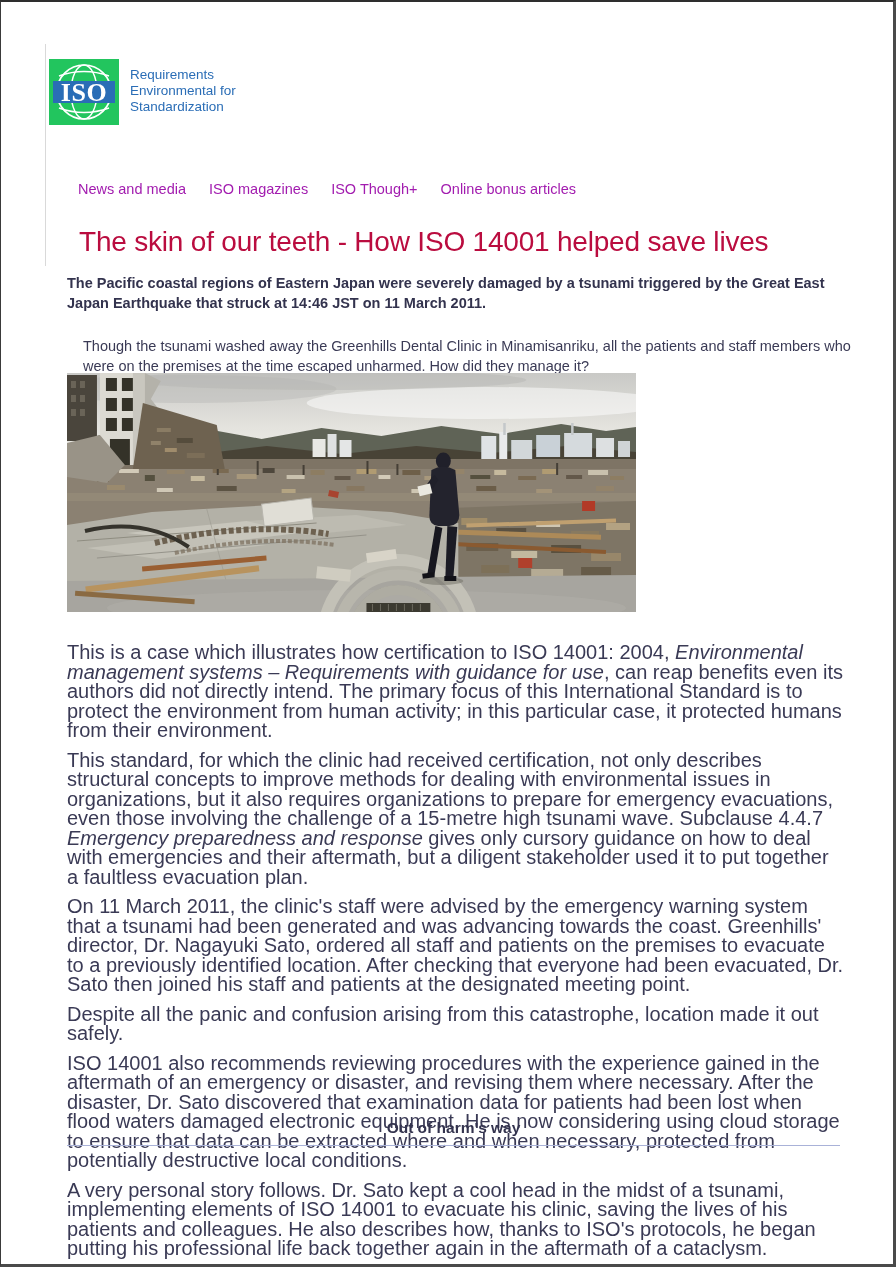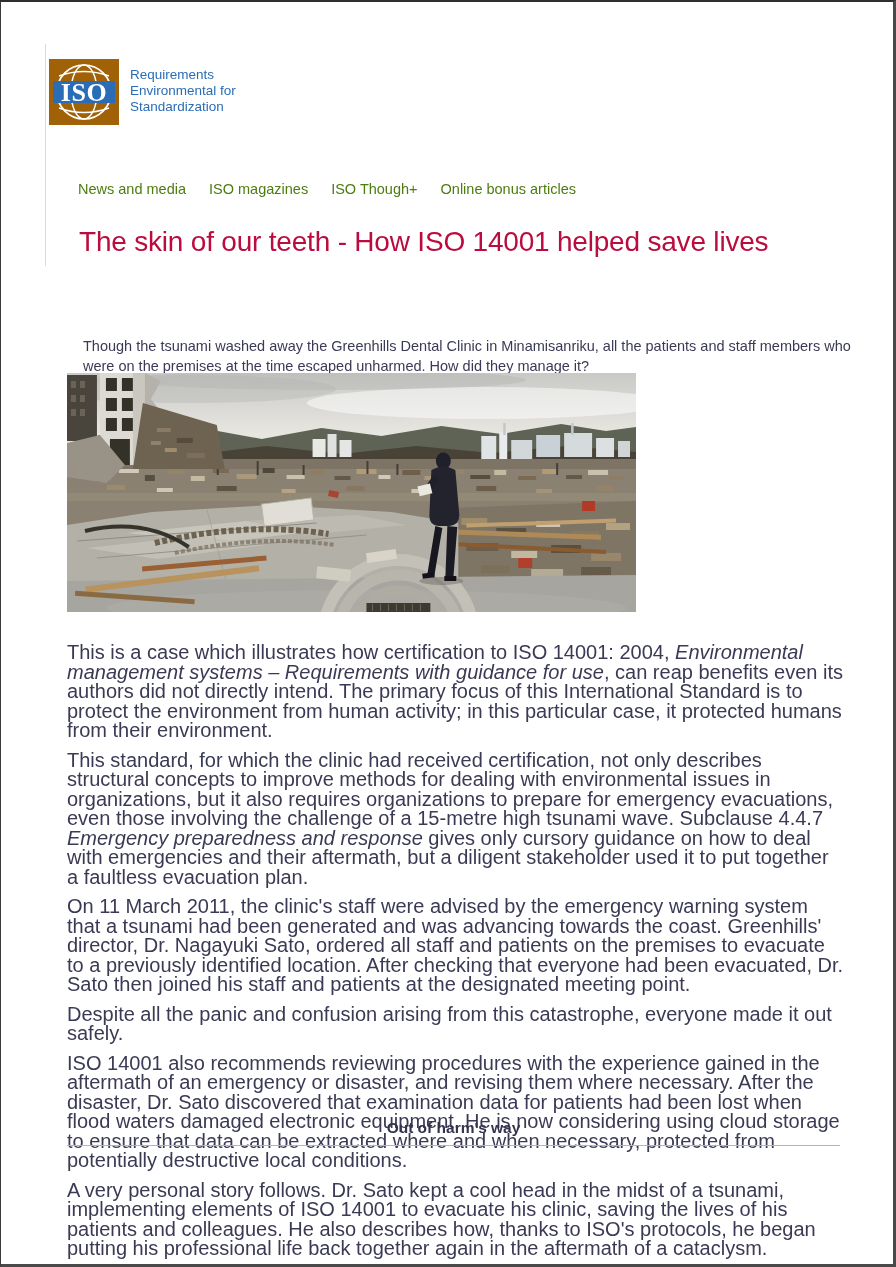--- a/index.html
+++ b/index.html
@@ -2,25 +2,25 @@
 <html><head>
 <meta charset="utf-8">
 <style>
   html,body{margin:0;padding:0;}
   body{width:896px;height:1267px;background:#ffffff;font-family:"Liberation Sans",sans-serif;}
   .page{position:relative;width:896px;height:1267px;box-sizing:border-box;background:#ffffff;
         border-top:2px solid #2e2e2e;border-left:1px solid #3a3a3a;border-right:3px solid #4a4a4a;
         border-bottom:3px solid #4a4a4a;overflow:hidden;}
   .vline{position:absolute;left:44px;top:42px;width:1px;height:222px;background:#d9d9d9;}
   .logo{position:absolute;left:48px;top:57px;display:flex;align-items:flex-start;}
-  .logo-box{width:70px;height:66px;background:#a16207;position:relative;flex:none;}
+  .logo-box{width:70px;height:66px;background:#22c55e;position:relative;flex:none;}
   .logo-box svg{position:absolute;left:4px;top:3px;}
   .logo-text{margin-left:11px;padding-top:8px;color:#2a6db6;font-size:13.5px;line-height:16px;}
   .nav{position:absolute;left:77px;top:179px;display:flex;gap:23px;}
-  .nav a{color:#4d7c0f;font-size:14.5px;text-decoration:none;cursor:pointer;white-space:nowrap;}
+  .nav a{color:#a21caf;font-size:14.5px;text-decoration:none;cursor:pointer;white-space:nowrap;}
   .title{position:absolute;left:66px;top:212px;margin:12px;font-size:28px;font-weight:400;
          letter-spacing:-0.2px;color:#ba0c3f;white-space:nowrap;}
   .lead{position:absolute;left:66px;top:271px;width:778px;margin:0;font-size:14.5px;font-weight:700;
         line-height:20px;color:#33334e;}
   .intro{position:absolute;left:66px;top:318px;width:778px;margin:16px;font-size:14.5px;line-height:20px;color:#3a3a55;}
   .photo{position:absolute;left:66px;top:371px;width:569px;height:239px;margin:0;}
   .photo svg{display:block;width:100%;height:100%;}
   .body-copy{position:absolute;left:66px;top:641px;width:778px;}
   .body-copy p{margin:0 0 10px;font-size:20px;line-height:19.5px;color:#3a3a55;}
   .body-copy em{font-style:italic;}
@@ -54,20 +54,21 @@
 
   <nav class="nav">
     <a>News and media</a>
     <a>ISO magazines</a>
     <a>ISO Though+</a>
     <a>Online bonus articles</a>
   </nav>
 
   <h1 class="title">The skin of our teeth - How ISO 14001 helped save lives</h1>
 
+  <p class="lead">The Pacific coastal regions of Eastern Japan were severely damaged by a tsunami triggered by the Great East Japan Earthquake that struck at 14:46 JST on 11 March 2011.</p>
 
   <p class="intro">Though the tsunami washed away the Greenhills Dental Clinic in Minamisanriku, all the patients and staff members who were on the premises at the time escaped unharmed. How did they manage it?</p>
 
   <figure class="photo">
     <svg viewBox="0 0 570 239" preserveAspectRatio="none">
       <defs>
         <linearGradient id="sky" x1="0" y1="0" x2="0" y2="1">
           <stop offset="0" stop-color="#c9c9c6"></stop>
           <stop offset="0.55" stop-color="#e4e3de"></stop>
           <stop offset="1" stop-color="#f2f1ea"></stop>
@@ -245,20 +246,20 @@
         <rect x="356" y="200" width="12" height="5" fill="#121218" transform="rotate(-8 362 202)"></rect>
         <rect x="378" y="203" width="12" height="5" fill="#121218"></rect>
       </g>
     </svg>
   </figure>
 
   <div class="body-copy">
     <p class="para"><span>This is a case which illustrates how certification to ISO 14001: 2004, </span><em>Environmental management systems – Requirements with guidance for use</em><span>, can reap benefits even its authors did not directly intend. The primary focus of this International Standard is to protect the environment from human activity; in this particular case, it protected humans from their environment.</span></p>
     <p class="para"><span>This standard, for which the clinic had received certification, not only describes structural concepts to improve methods for dealing with environmental issues in organizations, but it also requires organizations to prepare for emergency evacuations, even those involving the challenge of a 15-metre high tsunami wave. Subclause 4.4.7 </span><em>Emergency preparedness and response</em><span> gives only cursory guidance on how to deal with emergencies and their aftermath, but a diligent stakeholder used it to put together a faultless evacuation plan.</span></p>
     <p class="para"><span>On 11 March 2011, the clinic's staff were advised by the emergency warning system that a tsunami had been generated and was advancing towards the coast. Greenhills' director, Dr. Nagayuki Sato, ordered all staff and patients on the premises to evacuate to a previously identified location. After checking that everyone had been evacuated, Dr. Sato then joined his staff and patients at the designated meeting point.</span></p>
-    <p class="para"><span>Despite all the panic and confusion arising from this catastrophe, everyone made it out safely.</span></p>
+    <p class="para"><span>Despite all the panic and confusion arising from this catastrophe, location made it out safely.</span></p>
     <p class="para"><span>ISO 14001 also recommends reviewing procedures with the experience gained in the aftermath of an emergency or disaster, and revising them where necessary. After the disaster, Dr. Sato discovered that examination data for patients had been lost when flood waters damaged electronic equipment. He is now considering using cloud storage to ensure that data can be extracted where and when necessary, protected from potentially destructive local conditions.</span></p>
     <p class="para"><span>A very personal story follows. Dr. Sato kept a cool head in the midst of a tsunami, implementing elements of ISO 14001 to evacuate his clinic, saving the lives of his patients and colleagues. He also describes how, thanks to ISO's protocols, he began putting his professional life back together again in the aftermath of a cataclysm.</span></p>
   </div>
 
   <h2 class="section-heading">Out of harm's way</h2>
 
 </div>
 
 </body></html>

